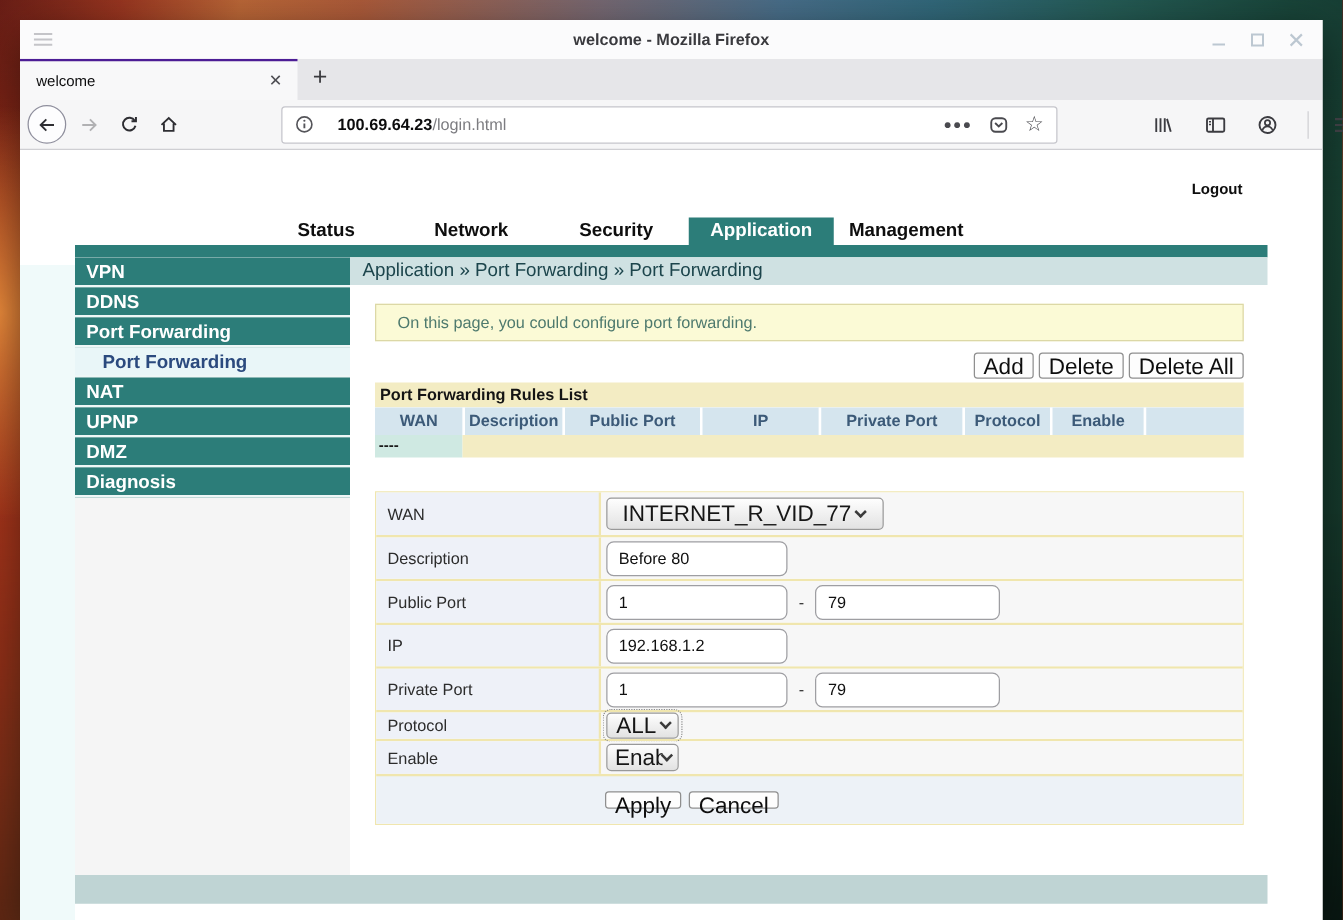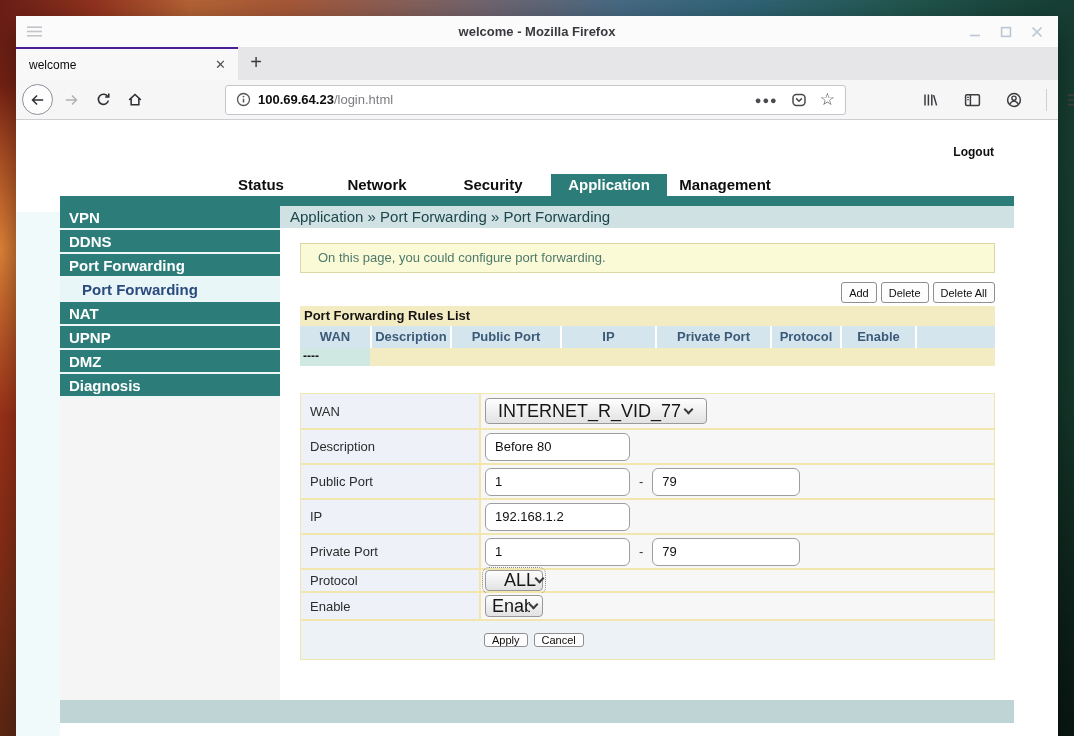--- a/index.html
+++ b/index.html
@@ -22,21 +22,21 @@
   .tabbar { height:33px; background:#e6e6e9; display:flex; align-items:stretch; }
   .tab { width:222px; background:#f8f8f9; border-top:2px solid #4c1d95; display:flex; align-items:center; padding:0 10px 0 13px; font-size:12px; color:#0c0c0d; }
   .tab-label { flex:1; }
   .tab-close { font-size:13px; color:#4f4f54; padding:0 2px; }
   .newtab { width:36px; text-align:center; font-size:20px; font-weight:300; color:#3a3a3e; line-height:31px; }
 
   .navbar { height:40px; background:#f6f6f7; border-bottom:1px solid #cfcfd3; display:flex; align-items:center; padding:0 6px; }
   .nav-btn { width:28px; height:28px; display:flex; align-items:center; justify-content:center; margin-right:4px; flex:none; }
   .back-btn { width:31px; height:31px; border:1px solid #8f8f9d; border-radius:50%; background:#fdfdfe; }
   .urlbar { margin-left:72px; width:621px; height:30px; background:#fff; border:1px solid #c5c5cb; border-radius:3px; display:flex; align-items:center; padding:0 10px; flex:none; }
-  .url-text { margin-left:7px; font-size:13px; white-space:nowrap; }
+  .url-text { margin-left:19px; font-size:13px; white-space:nowrap; }
   .url-host { color:#0c0c0d; font-weight:bold; }
   .url-path { color:#7c7c80; }
   .url-right { margin-left:auto; display:flex; align-items:center; gap:13px; }
   .dots { font-size:11px; color:#4a4a4f; letter-spacing:1px; }
   .star-glyph { font-size:17px; color:#4a4a4f; line-height:1; }
   .toolbar-right { margin-left:70px; display:flex; align-items:center; gap:10px; }
   .vsep { width:1px; height:22px; background:#d0d0d4; margin:0 4px; }
 
   
   .viewport { height:616px; background:#fff; position:relative; overflow:hidden; }
@@ -56,42 +56,42 @@
   .sitem.sub { background:#e9f6f8; color:#2b4a7e; padding-left:22px; }
   .sfiller { flex:1; }
 
   .content { flex:1; display:flex; flex-direction:column; background:#fff; }
   .breadcrumb { height:22px; line-height:22px; background:#cfe1e2; color:#1c454c; font-size:15px; padding-left:10px; }
   .cinner { padding:0 19px 0 20px; }
 
   .infobox { margin-top:15px; border:1px solid #dcd8a6; background:#fbfad6; height:30px; line-height:28px; padding-left:17px; font-size:13px; color:#4e7a6e; }
 
   .actions { display:flex; justify-content:flex-end; gap:4px; margin-top:9px; height:21px; }
-  .btn { font-size:11px; font-family:inherit; background:#fdfdfd; border:1px solid #8f8f8f; border-radius:3px; padding:0 7px; height:21px; color:#0e0e0e; cursor:pointer; }
+  .btn { font-size:18px; font-family:inherit; background:#fdfdfd; border:1px solid #8f8f8f; border-radius:3px; padding:0 7px; height:21px; color:#0e0e0e; cursor:pointer; }
 
   .rtable { margin-top:3px; width:695px; }
   .rtitle { background:#f3ecc3; font-weight:bold; font-size:13px; color:#141414; height:20px; line-height:20px; padding-left:4px; }
   .rhead { display:flex; height:22px; background:#fff; }
   .rhcell { background:#d5e5ee; color:#3c5a78; font-weight:bold; font-size:13px; text-align:center; line-height:22px; }
   .rhcell + .rhcell { border-left:2px solid #fff; }
   .rdata { display:flex; height:18px; }
   .rd-wan { width:70px; background:#cfe9e2; font-size:12px; font-weight:bold; line-height:16px; padding-left:3px; color:#1a1a1a; }
   .rd-rest { flex:1; background:#f3ecc3; }
 
   .form { margin-top:27px; width:695px; border:1px solid #f0e6ae; }
   .frow { display:flex; border-top:2px solid #f0e6ae; }
   .frow:first-child { border-top:none; }
   .flabel { width:180px; background:#eef1f8; border-right:2px solid #f0e6ae; font-size:13px; color:#2c2c2c; display:flex; align-items:center; padding-left:9px; }
   .fvalue { flex:1; background:#f7f7f7; display:flex; align-items:center; padding-left:4px; }
   .tinput { height:28px; width:145px; border:1px solid #9e9ea2; border-radius:6px; background:#fff; font-size:13px; font-family:inherit; padding:0 9px; color:#101010; }
   .tinput.second { width:148px; }
   .dash { margin:0 9px; font-size:13px; color:#333; }
   .select { display:inline-flex; align-items:center; justify-content:space-between; background:linear-gradient(#fefefe,#e2e2e2); border:1px solid #999; border-radius:4px; font-size:18px; color:#161616; cursor:pointer; }
   .wan-sel { width:222px; height:26px; padding:0 14px 0 12px; }
-  .small-sel { width:58px; height:21px; padding:0 6px 0 18px; }
+  .small-sel { width:58px; height:21px; padding:0 6px 0 7px; }
   .focus-dotted { outline:1px dotted #8a8a8a; outline-offset:2px; }
   .enable-sel { width:58px; height:22px; padding:0 5px 0 6px; }
   .sel-clip { max-width:39px; overflow:hidden; white-space:nowrap; }
   .chev { width:7px; height:7px; border-right:2px solid #3a3a3a; border-bottom:2px solid #3a3a3a; transform:rotate(45deg); margin-top:-4px; flex:none; }
   .fapply { height:40px; background:#edf2f7; border-top:2px solid #f0e6ae; display:flex; align-items:center; padding-left:183px; gap:6px; }
   .btn.form-btn { height:14px; }
 
   .footerbar { height:23px; background:#bfd4d4; }
 
   svg { display:block; }

